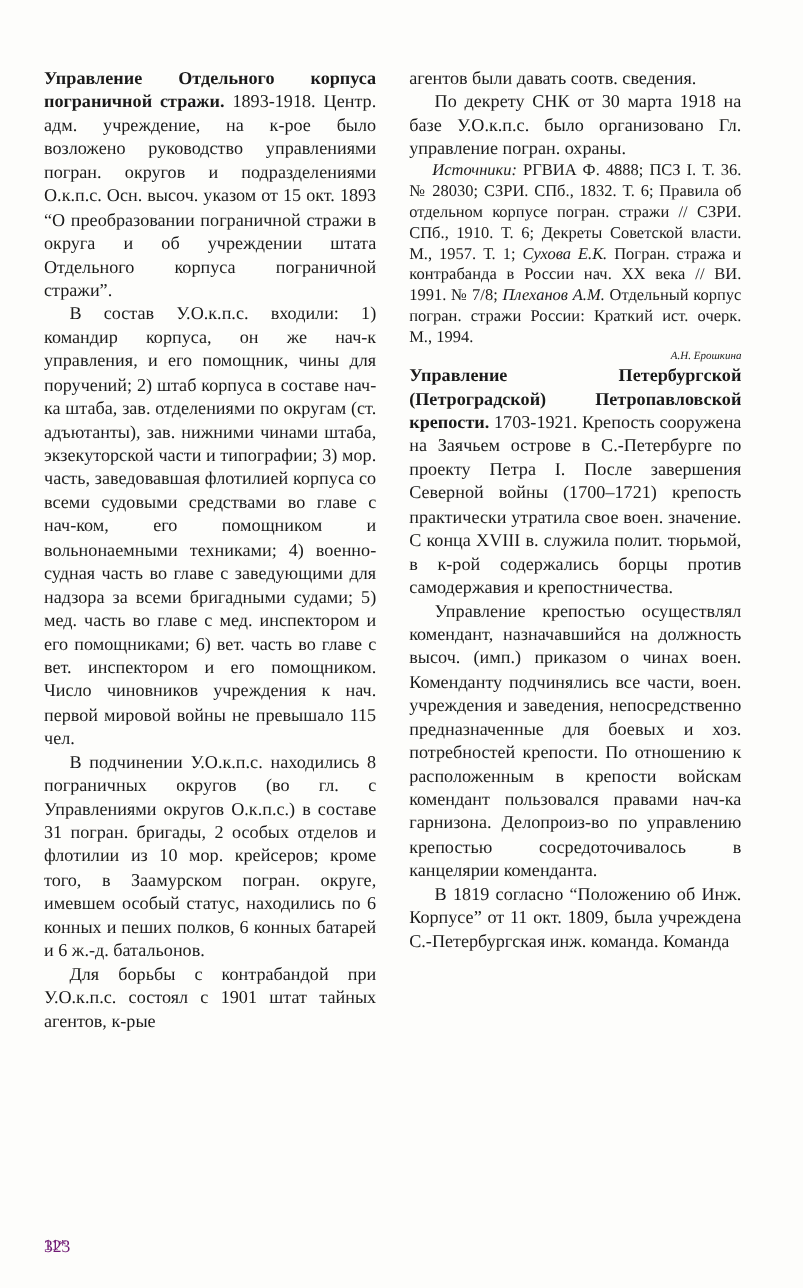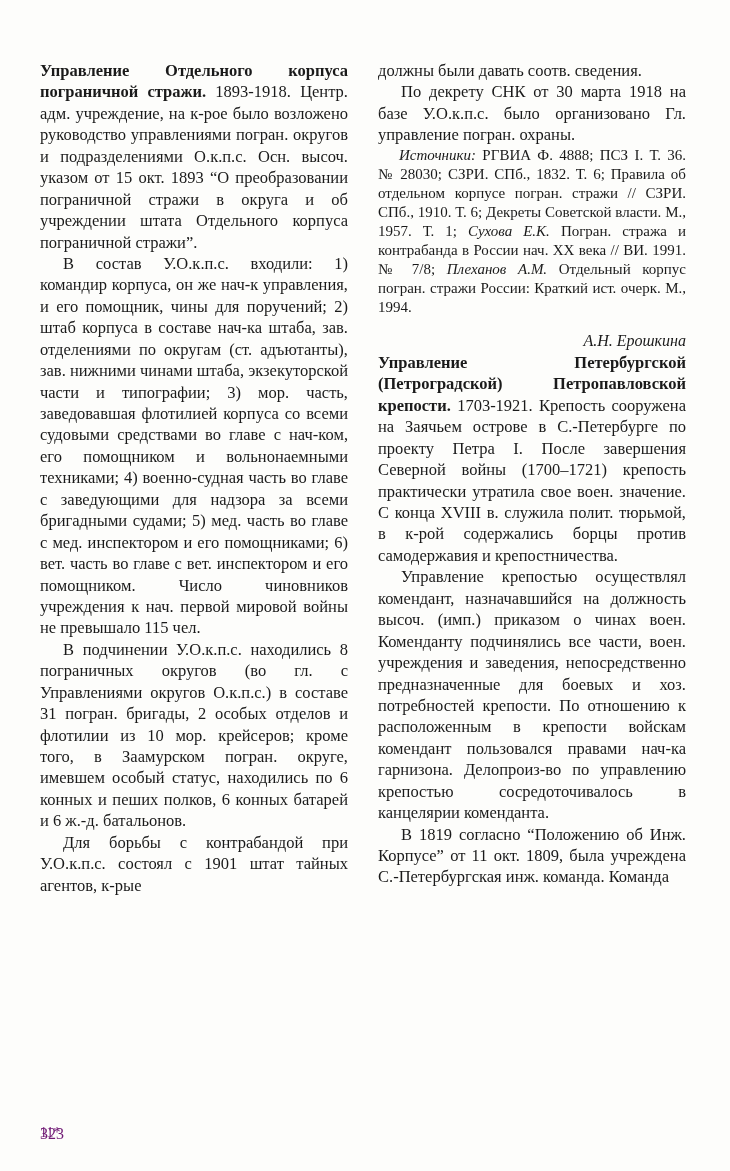--- a/index.html
+++ b/index.html
@@ -14,21 +14,21 @@
     font-family: "Liberation Serif", serif;
     color: #1a1a1a;
     background: #fdfdfc;
   }
   .page {
     position: absolute;
     left: 0; top: 0;
     width: 730px;
     height: 1171px;
     box-sizing: border-box;
-    padding: 60px 44px 30px 40px;
+    padding: 60px 56px 30px 40px;
     background: #fdfdfb;
   }
   .columns {
     display: flex;
     gap: 30px;
     height: 1020px;
   }
   .col {
     width: 310px;
     font-size: 16.5px;
@@ -49,24 +49,23 @@
   }
   .src {
     font-size: 15px;
     line-height: 1.27;
     text-align: justify;
     margin-top: 12px;
     text-indent: 1.3em;
   }
   .src i { font-style: italic; }
   .author {
-    font-size: 16px;
+    font-size: 10px;
     font-style: italic;
     text-align: right;
-    margin-top: 14px;
   }
   .gap-before {
     margin-top: 26px;
   }
   .footer {
     position: absolute;
     left: 40px;
     right: 40px;
     bottom: 26px;
     height: 20px;
@@ -98,21 +97,21 @@
       <p class="noindent">
         <span class="entry-title">Управление Отдельного корпуса пограничной стражи.</span>
         <span>1893-1918. Центр. адм. учреждение, на к-рое было возложено руководство управлениями погран. округов и подразделениями О.к.п.с. Осн. высоч. указом от 15 окт. 1893 “О преобразовании пограничной стражи в округа и об учреждении штата Отдельного корпуса пограничной стражи”.</span>
       </p>
       <p>В состав У.О.к.п.с. входили: 1) командир корпуса, он же нач-к управления, и его помощник, чины для поручений; 2) штаб корпуса в составе нач-ка штаба, зав. отделениями по округам (ст. адъютанты), зав. нижними чинами штаба, экзекуторской части и типографии; 3) мор. часть, заведовавшая флотилией корпуса со всеми судовыми средствами во главе с нач-ком, его помощником и вольнонаемными техниками; 4) военно-судная часть во главе с заведующими для надзора за всеми бригадными судами; 5) мед. часть во главе с мед. инспектором и его помощниками; 6) вет. часть во главе с вет. инспектором и его помощником. Число чиновников учреждения к нач. первой мировой войны не превышало 115 чел.</p>
       <p>В подчинении У.О.к.п.с. находились 8 пограничных округов (во гл. с Управлениями округов О.к.п.с.) в составе 31 погран. бригады, 2 особых отделов и флотилии из 10 мор. крейсеров; кроме того, в Заамурском погран. округе, имевшем особый статус, находились по 6 конных и пеших полков, 6 конных батарей и 6 ж.-д. батальонов.</p>
       <p>Для борьбы с контрабандой при У.О.к.п.с. состоял с 1901 штат тайных агентов, к-рые</p>
     </div>
 
     <div class="col">
-      <p class="noindent">должны были давать соотв. сведения.</p>
+      <p class="noindent">агентов были давать соотв. сведения.</p>
       <p>По декрету СНК от 30 марта 1918 на базе У.О.к.п.с. было организовано Гл. управление погран. охраны.</p>
 
       <p class="src">
         <i>Источники:</i><span> РГВИА Ф. 4888; ПСЗ I. Т. 36. № 28030; СЗРИ. СПб., 1832. Т. 6; Правила об отдельном корпусе погран. стражи // СЗРИ. СПб., 1910. Т. 6; Декреты Советской власти. М., 1957. Т. 1; </span><i>Сухова Е.К.</i><span> Погран. стража и контрабанда в России нач. XX века // ВИ. 1991. № 7/8; </span><i>Плеханов А.М.</i><span> Отдельный корпус погран. стражи России: Краткий ист. очерк. М., 1994.</span>
       </p>
 
       <div class="author">А.Н. Ерошкина</div>
 
       <p class="noindent gap-before">
         <span class="entry-title">Управление Петербургской (Петроградской) Петропавловской крепости.</span>

